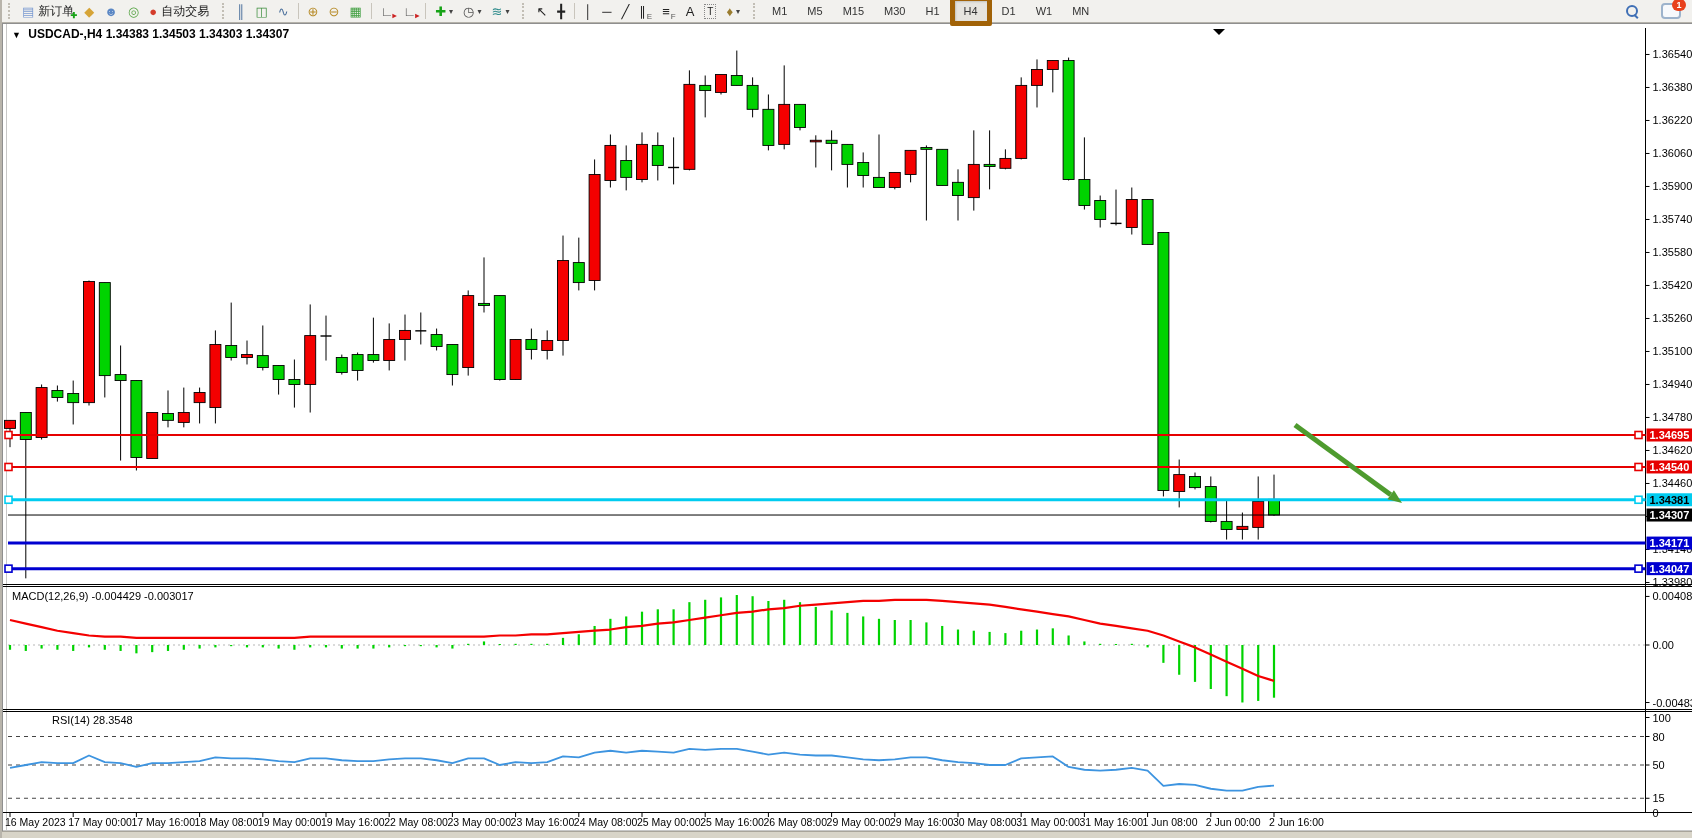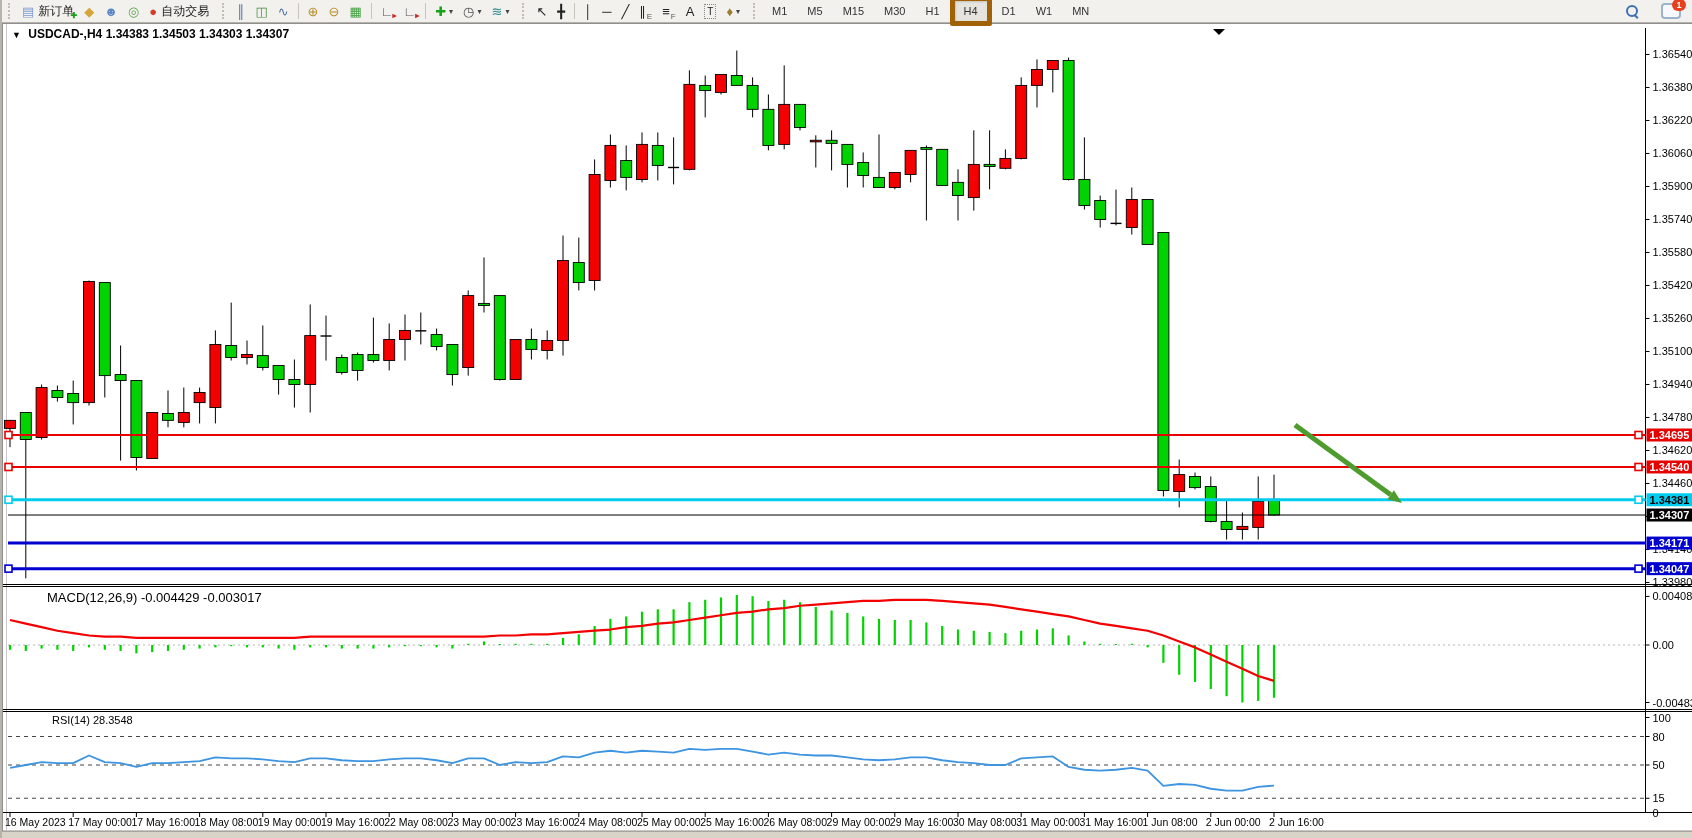--- a/index.html
+++ b/index.html
@@ -22,21 +22,21 @@
   .mag{position:relative;width:14px;height:14px;}
   .mag .lens{position:absolute;left:1px;top:1px;width:8px;height:8px;border:2px solid #3f6fb5;border-radius:50%;}
   .mag .handle{position:absolute;left:10px;top:10px;width:5px;height:2px;background:#3f6fb5;transform:rotate(45deg);transform-origin:0 0;}
   .chat{position:relative;width:16px;height:12px;border:2px solid #9db3cc;border-radius:4px;background:#f7f9fc;}
   .chat .badge{position:absolute;right:-7px;top:-6px;min-width:12px;height:12px;border-radius:7px;background:#e8401c;color:#fff;font-size:9px;font-weight:bold;line-height:12px;text-align:center;padding:0 1px;}
   #tb-right{position:absolute;right:8px;top:0;height:22px;display:flex;align-items:center;gap:12px;}
   
   .ovl{position:absolute;z-index:3;pointer-events:none;color:#000;}
   #chart-title{left:10px;top:27px;font-size:12px;font-weight:bold;}
   #chart-title .tri{font-size:9px;margin-right:4px;}
-  #macd-label{left:10px;top:590px;font-size:13px;margin-left:35px;}
+  #macd-label{left:10px;top:590px;font-size:11px;}
   #rsi-label{left:10px;top:714px;font-size:11px;padding-left:40px;}
   #chart-svg{position:absolute;left:0;top:0;z-index:1;}
   #bottom-strip{position:absolute;left:0;top:831px;width:1692px;height:7px;background:#d8d4c8;border-top:1px solid #a8a49a;z-index:4;}
 </style>
 </head>
 <body>
 
 <div id="app">
   <div id="toolbar">
     <div class="tb-group">

